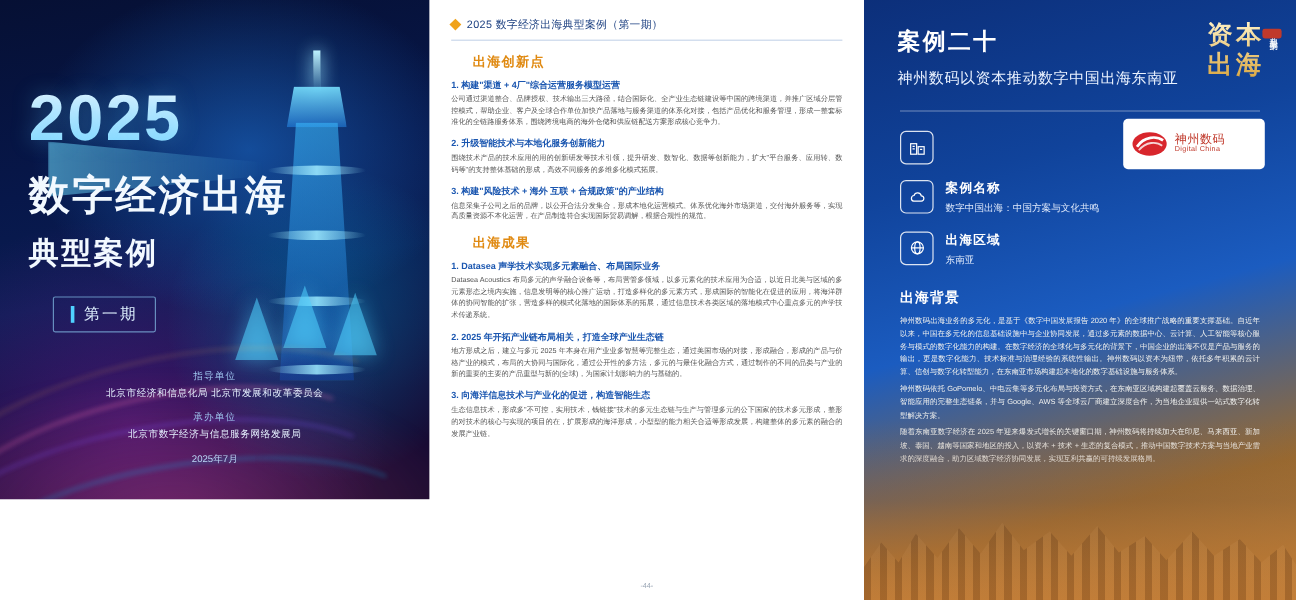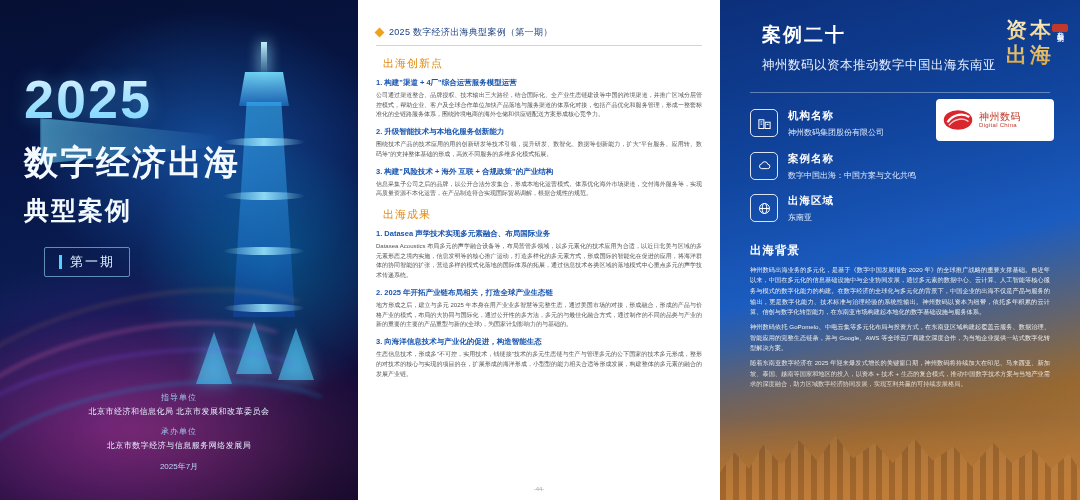--- a/index.html
+++ b/index.html
@@ -5,21 +5,21 @@
   html,body{margin:0;padding:0;}
   body{
     width:1080px;height:500px;overflow:hidden;
     font-family:"Liberation Sans","DejaVu Sans",sans-serif;
     background:#ffffff;
   }
   .page{display:flex;width:1080px;height:500px;}
 
   
   .cover{
-    position:relative;width:358px;height:500px;overflow:hidden;
+    position:relative;width:358px;height:416px;overflow:hidden;
     background:
       radial-gradient(ellipse 260px 200px at 58% 30%, rgba(30,120,220,.55), rgba(5,20,60,0) 70%),
       radial-gradient(ellipse 300px 240px at 30% 85%, rgba(120,30,160,.45), rgba(5,16,48,0) 72%),
       linear-gradient(170deg,#061034 0%,#07174a 35%,#0a1d52 55%,#140b38 80%,#1a0b2e 100%);
     color:#fff;
   }
   .cover .glow-a{
     position:absolute;left:-40px;top:300px;width:460px;height:260px;
     background:radial-gradient(ellipse at 40% 50%, rgba(255,90,160,.30), rgba(255,90,160,0) 65%);
     filter:blur(6px);
@@ -83,45 +83,45 @@
     border:1px solid rgba(150,220,255,.6);padding:5px 14px;border-radius:2px;
     font-size:13px;color:#dff1ff;letter-spacing:2px;margin-left:20px;
   }
   .issue .bar{width:3px;height:14px;background:#4fd2ff;display:inline-block;}
   .cover-foot{position:absolute;left:0;right:0;bottom:28px;text-align:center;color:#cfe2ff;}
   .cover-foot .lbl{font-size:8px;color:#9fc6ef;letter-spacing:1px;margin-bottom:3px;}
   .cover-foot .org{font-size:8px;color:#e6f1ff;letter-spacing:.5px;margin-bottom:9px;}
   .cover-foot .date{font-size:8px;color:#bcd6f5;margin-top:10px;}
 
   
-  .textpage{width:362px;height:500px;background:#fff;position:relative;padding:12px 18px;box-sizing:border-box;}
+  .textpage{width:362px;height:500px;background:#fff;position:relative;padding:0 18px;box-sizing:border-box;}
   .tp-head{display:flex;align-items:center;gap:6px;padding-top:14px;}
   .tp-head .sq{width:7px;height:7px;background:#f0a21a;transform:rotate(45deg);}
   .tp-head .txt{font-size:9px;color:#1b3f80;letter-spacing:.3px;}
   .tp-rule{height:1px;background:#c9d6ea;margin:6px 0 10px;}
-  .sec-title{font-size:11px;font-weight:normal;color:#e08a12;letter-spacing:1px;margin:8px 7px 5px;}
+  .sec-title{font-size:11px;font-weight:bold;color:#e08a12;letter-spacing:1px;margin:8px 18px 5px;}
   .sub-title{font-size:7.5px;font-weight:bold;color:#1a56b0;line-height:1.6;margin:6px 0 2px;}
   .para{font-size:6px;color:#555;line-height:1.62;text-align:justify;margin:0 0 3px;}
   .tp-page{position:absolute;left:0;right:0;bottom:8px;text-align:center;font-size:6px;color:#9aa6b5;}
 
   
   .casepage{flex:1;height:500px;position:relative;overflow:hidden;
     background:linear-gradient(165deg,#0c2f7a 0%,#10439b 28%,#1b5cc0 52%,#9a6a2e 80%,#c98a3a 100%);}
   .city{
     position:absolute;left:0;right:0;bottom:0;height:150px;
     background:linear-gradient(0deg,rgba(190,120,50,.95),rgba(140,95,60,.35) 55%,rgba(30,70,150,0));
   }
   .city:after{
     content:"";position:absolute;left:0;right:0;bottom:0;height:92px;
     background:
       repeating-linear-gradient(90deg, rgba(80,45,20,.35) 0 6px, rgba(255,200,140,.10) 6px 13px);
     opacity:.65;
     clip-path:polygon(0 70%,4% 48%,8% 66%,12% 40%,17% 62%,22% 35%,27% 58%,32% 30%,37% 55%,43% 38%,48% 60%,54% 33%,59% 57%,65% 42%,70% 64%,76% 38%,81% 60%,87% 45%,92% 66%,97% 50%,100% 68%,100% 100%,0 100%);
   }
-  .case-top{position:relative;padding:22px 42px 0;color:#fff;}
+  .case-top{position:relative;padding:22px 28px 0;color:#fff;}
   .case-no{font-size:19px;font-weight:bold;letter-spacing:2px;}
   .case-sub{font-size:12.5px;margin-top:9px;letter-spacing:.5px;color:#eaf2ff;}
   .badge{
     position:absolute;right:26px;top:18px;text-align:left;
   }
   .badge .big{font-size:21px;font-weight:bold;letter-spacing:3px;line-height:1.18;
     background:linear-gradient(180deg,#fff0c2,#d9a43c);-webkit-background-clip:text;background-clip:text;color:transparent;}
   .badge .stamp{
     display:inline-block;margin-left:4px;padding:2px 3px;font-size:7px;color:#fff;
     background:#c0392b;border-radius:2px;writing-mode:vertical-rl;letter-spacing:1px;
@@ -262,24 +262,20 @@
       <div class="info-row">
         <span class="ic">
           <svg viewBox="0 0 24 24" fill="none" stroke="#fff" stroke-width="1.6">
             <rect x="3" y="6" width="8" height="14"></rect>
               <rect x="13" y="10" width="8" height="10"></rect>
             <line x1="5.5" y1="9.5" x2="8.5" y2="9.5"></line>
               <line x1="5.5" y1="13" x2="8.5" y2="13"></line>
             <line x1="15.5" y1="13.5" x2="18.5" y2="13.5"></line>
           </svg>
         </span>
-        <div>
-          <div class="info-k">机构名称</div>
-          <div class="info-v">神州数码集团股份有限公司</div>
-        </div>
       </div>
 
       <div class="info-row">
         <span class="ic">
           <svg viewBox="0 0 24 24" fill="none" stroke="#fff" stroke-width="1.6">
             <path d="M7 17h10a3.5 3.5 0 0 0 .2-7A5 5 0 0 0 7.5 9.5 3.8 3.8 0 0 0 7 17z"></path>
           </svg>
         </span>
         <div>
           <div class="info-k">案例名称</div>

